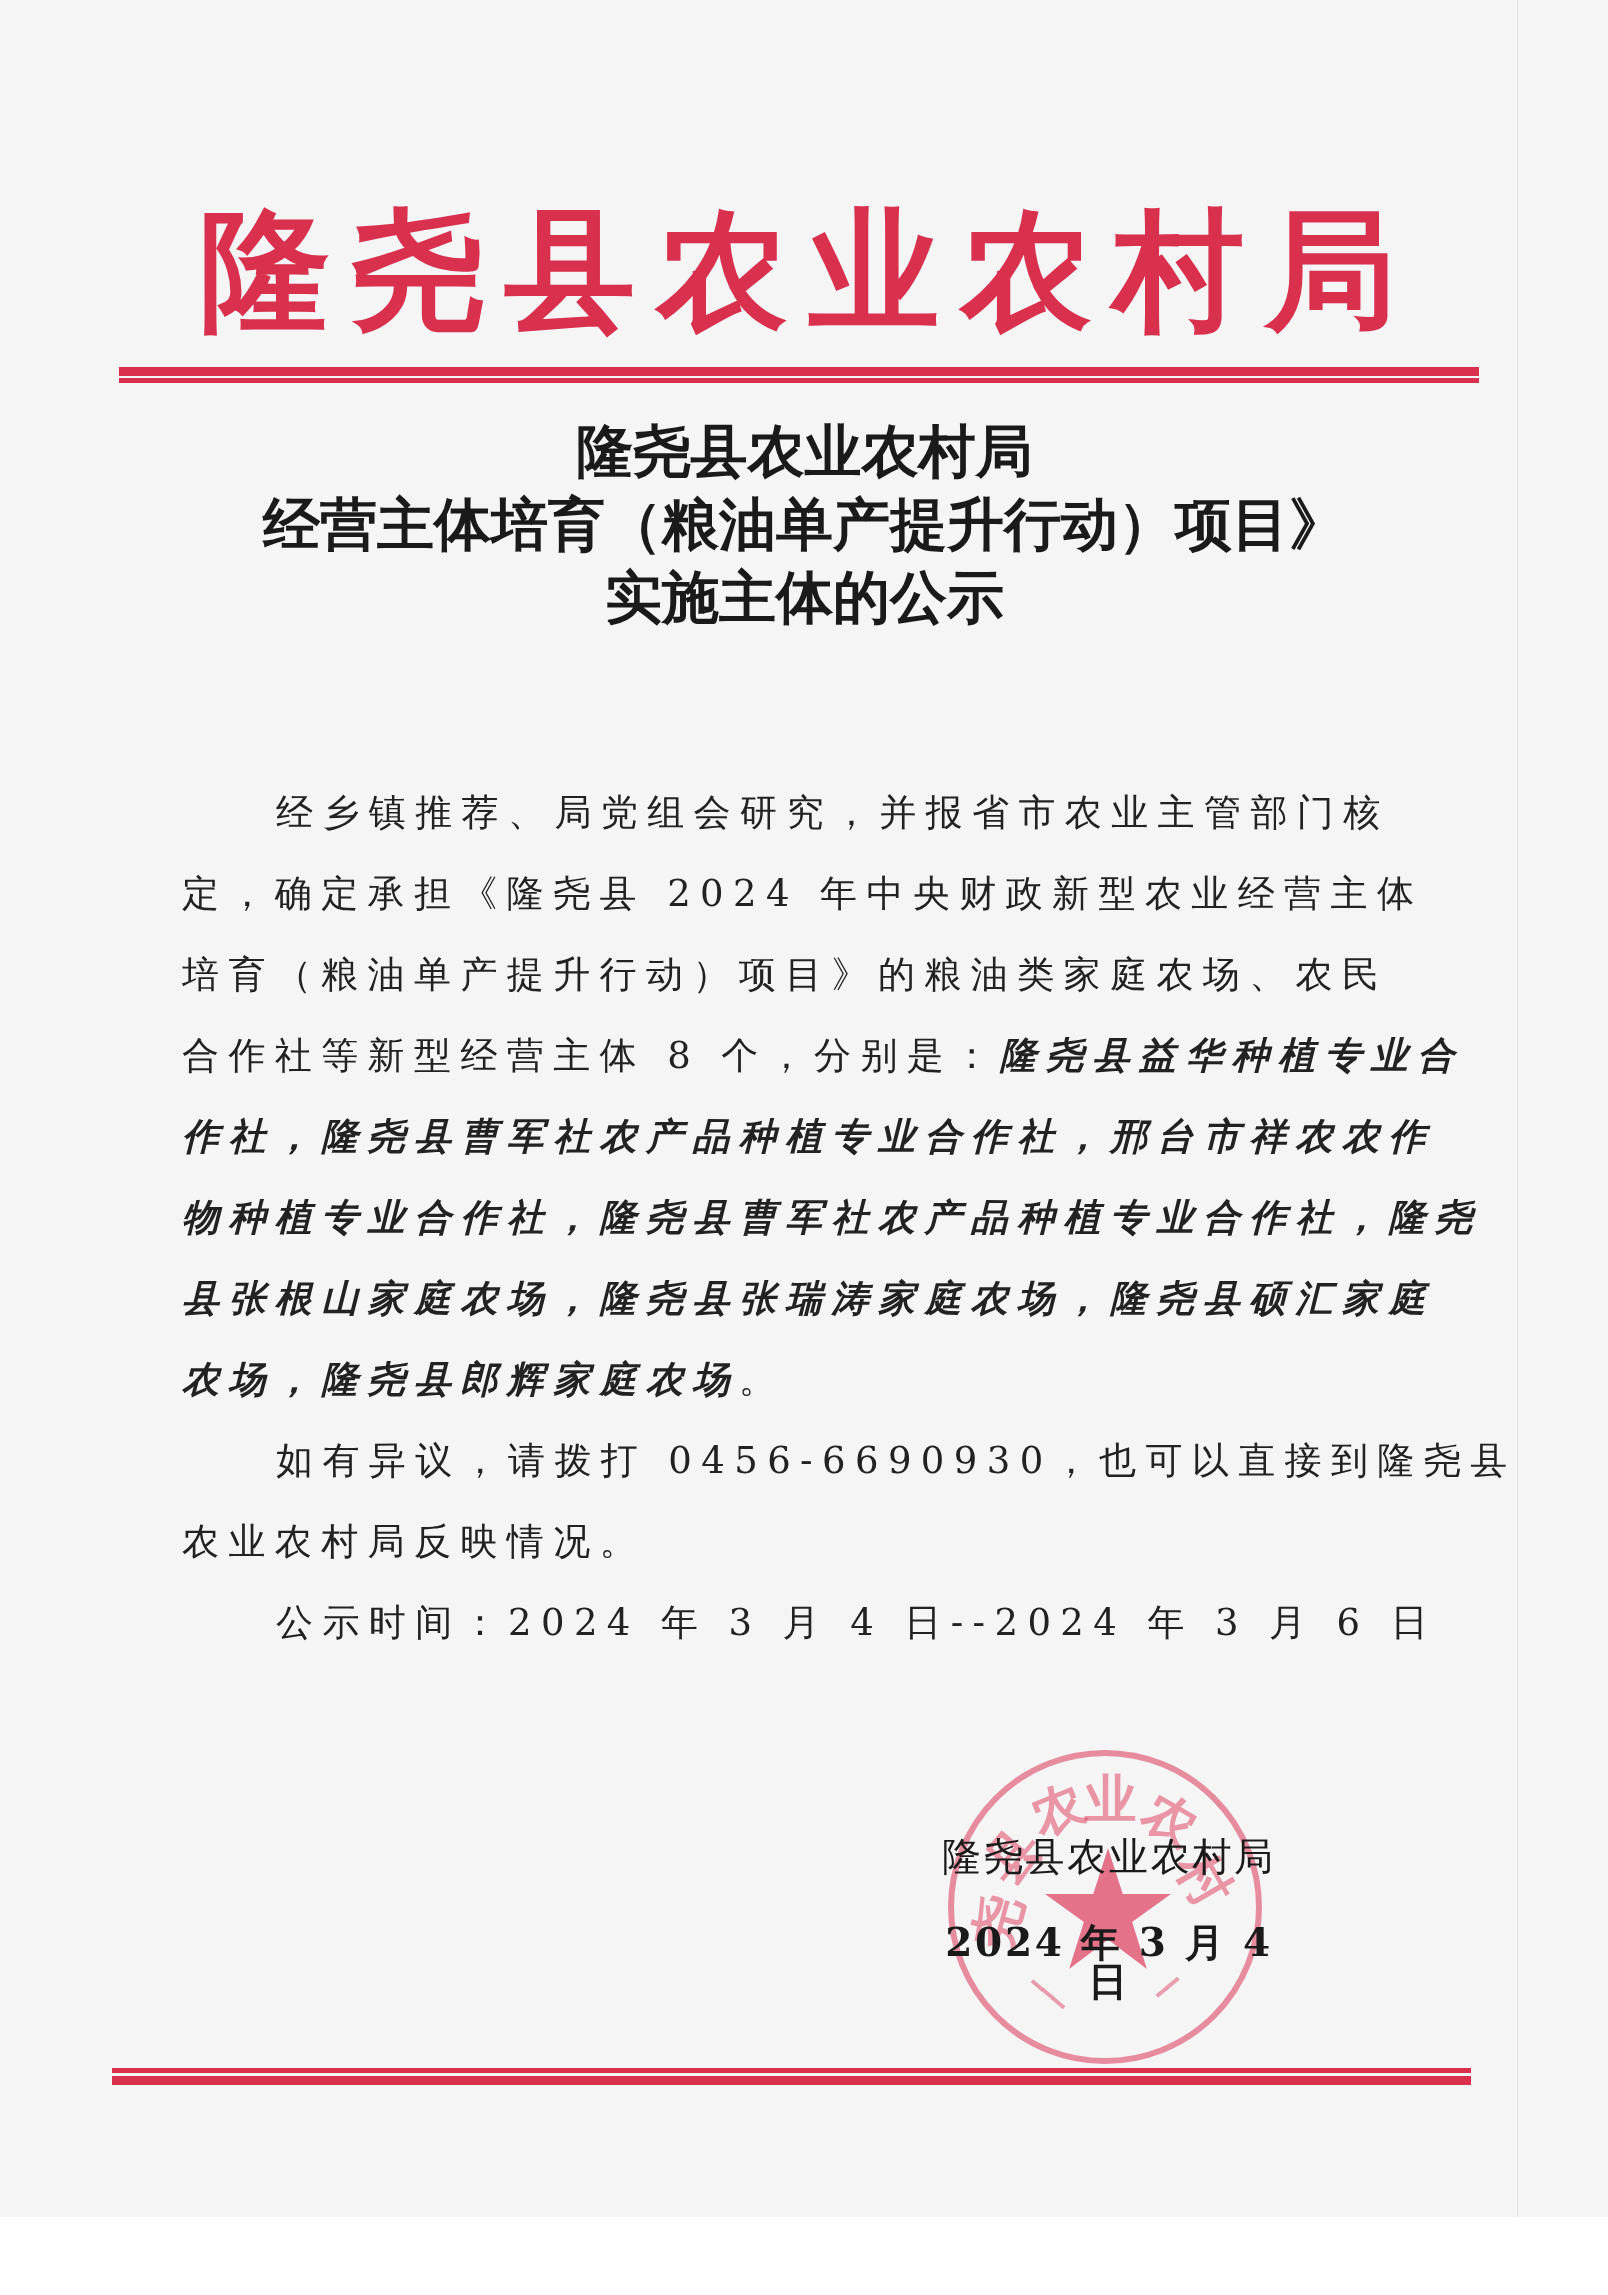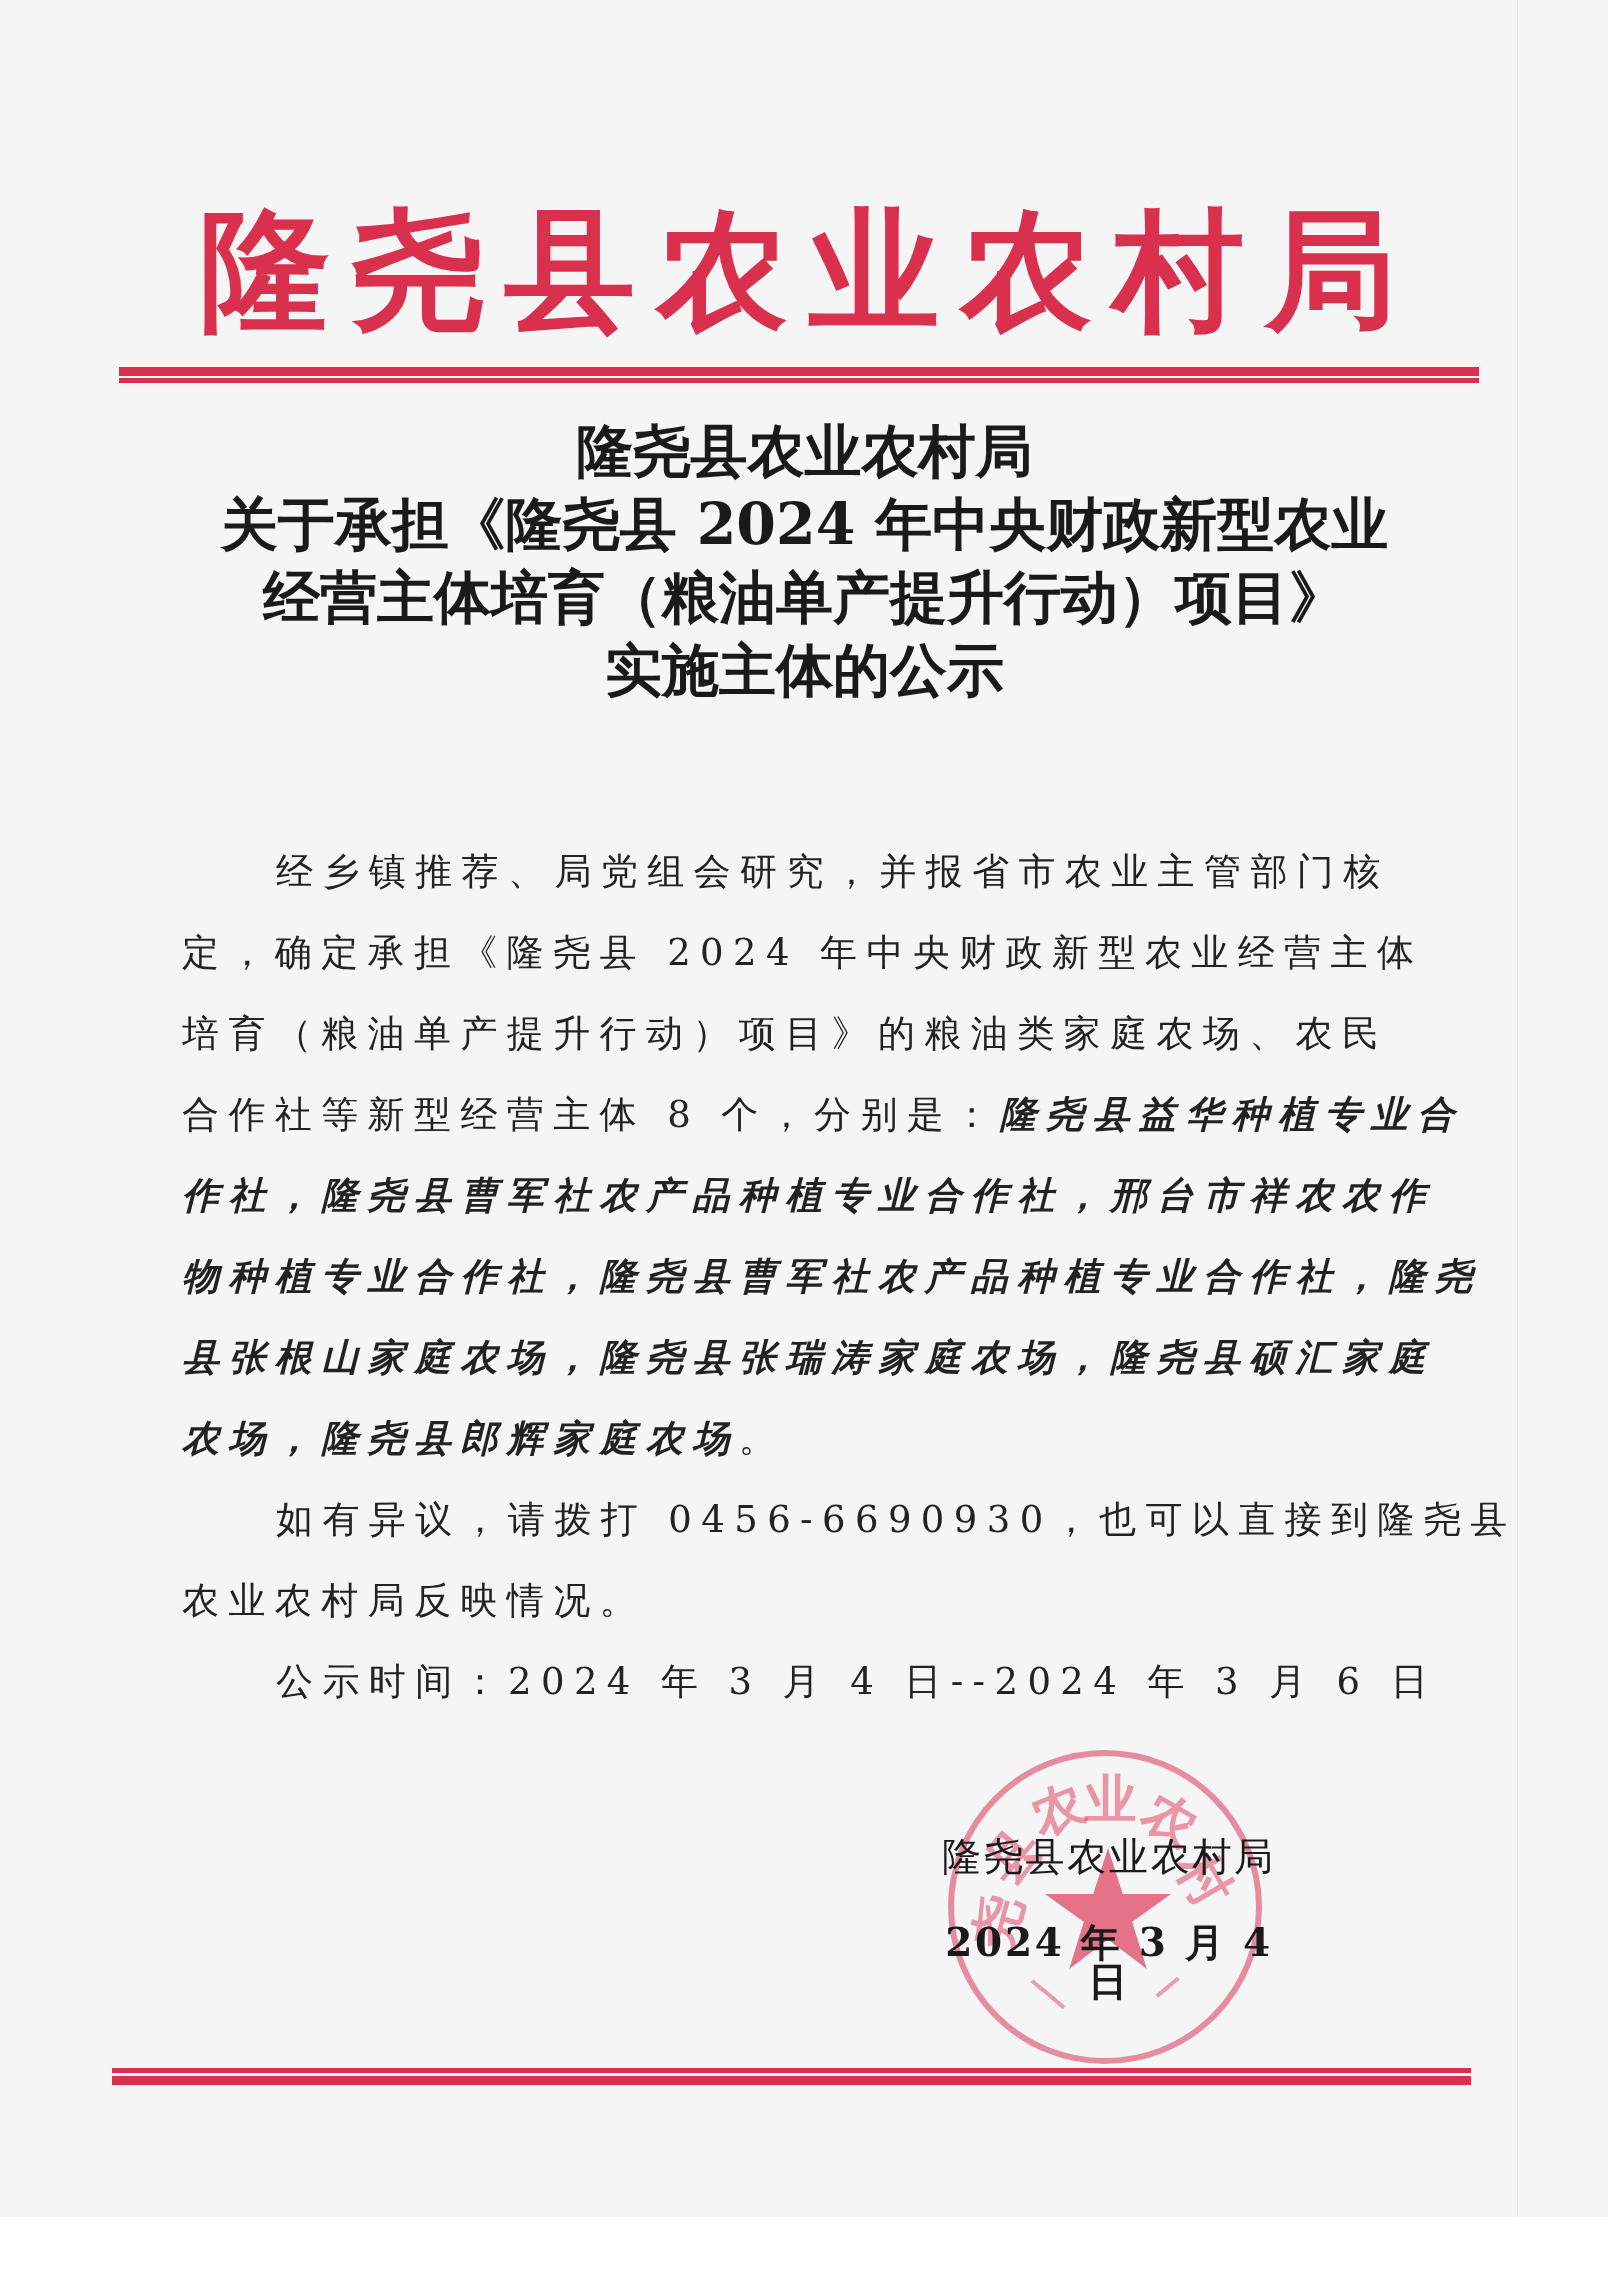--- a/index.html
+++ b/index.html
@@ -28,21 +28,21 @@
     .rule { position: absolute; background: #d9304e; }
     
     .title {
       position: absolute; left: 120px; width: 1369px; top: 414px;
       text-align: center; font-weight: bold; font-size: 57px; line-height: 73px;
       color: #1a1a1a; letter-spacing: 0px;
     }
     .title div { white-space: nowrap; }
     
     .body-text {
-      position: absolute; left: 182px; width: 1229px; top: 831px;
+      position: absolute; left: 182px; width: 1229px; top: 772px;
       font-size: 37px; line-height: 81px; letter-spacing: 9.4px;
       text-align: justify; color: #222;
     }
     .body-line { white-space: nowrap; height: 81px; }
     .indent { padding-left: 94px; }
     .strong { font-weight: bold; font-style: italic; }
     
     .signature {
       position: absolute; left: 922px; width: 374px; text-align: center;
       font-size: 39px; line-height: 1; color: #1a1a1a; letter-spacing: 2.7px;
@@ -79,21 +79,20 @@
   <span>农</span>
   <span>村</span>
   <span>局</span>
 </div>
 
 <div class="rule" style="left:119px; top:367px; width:1360px; height:9.4px;"></div>
 <div class="rule" style="left:119px; top:378px; width:1360px; height:4.7px;"></div>
 
 <div class="title">
   <div>隆尧县农业农村局</div>
-  <div>关于承担《隆尧县 2024 年中央财政新型农业</div>
   <div>经营主体培育（粮油单产提升行动）项目》</div>
   <div>实施主体的公示</div>
 </div>
 
 <div class="body-text">
   <div class="body-line indent">经乡镇推荐、局党组会研究，并报省市农业主管部门核</div>
   <div class="body-line">定，确定承担《隆尧县 2024 年中央财政新型农业经营主体</div>
   <div class="body-line">培育（粮油单产提升行动）项目》的粮油类家庭农场、农民</div>
   <div class="body-line"><span>合作社等新型经营主体 8 个，分别是：</span><span class="strong">隆尧县益华种植专业合</span></div>
   <div class="body-line strong">作社，隆尧县曹军社农产品种植专业合作社，邢台市祥农农作</div>

